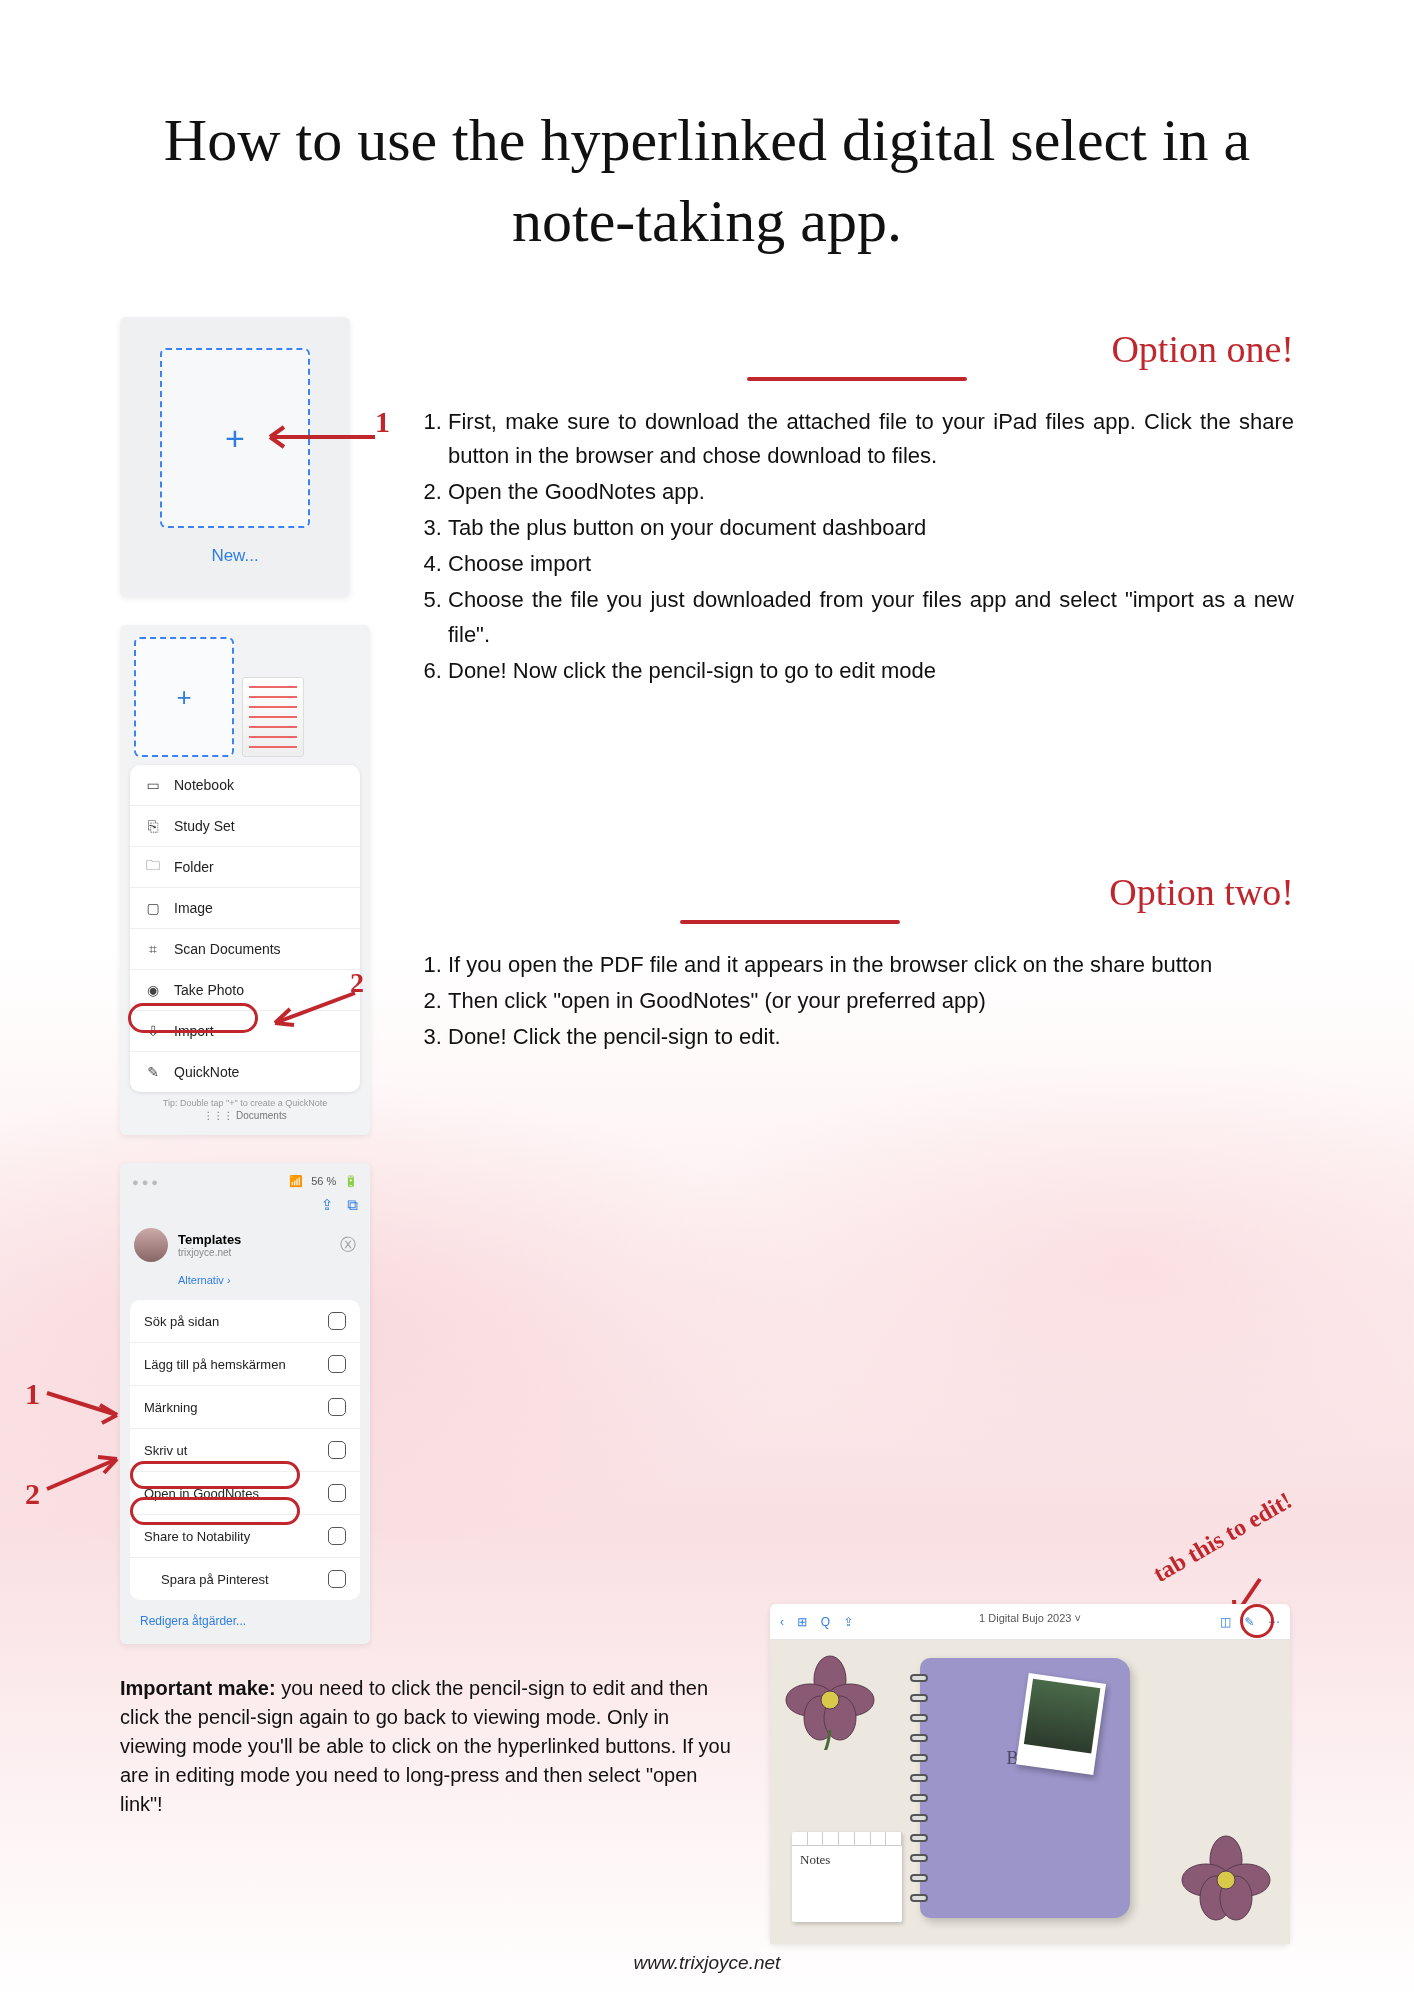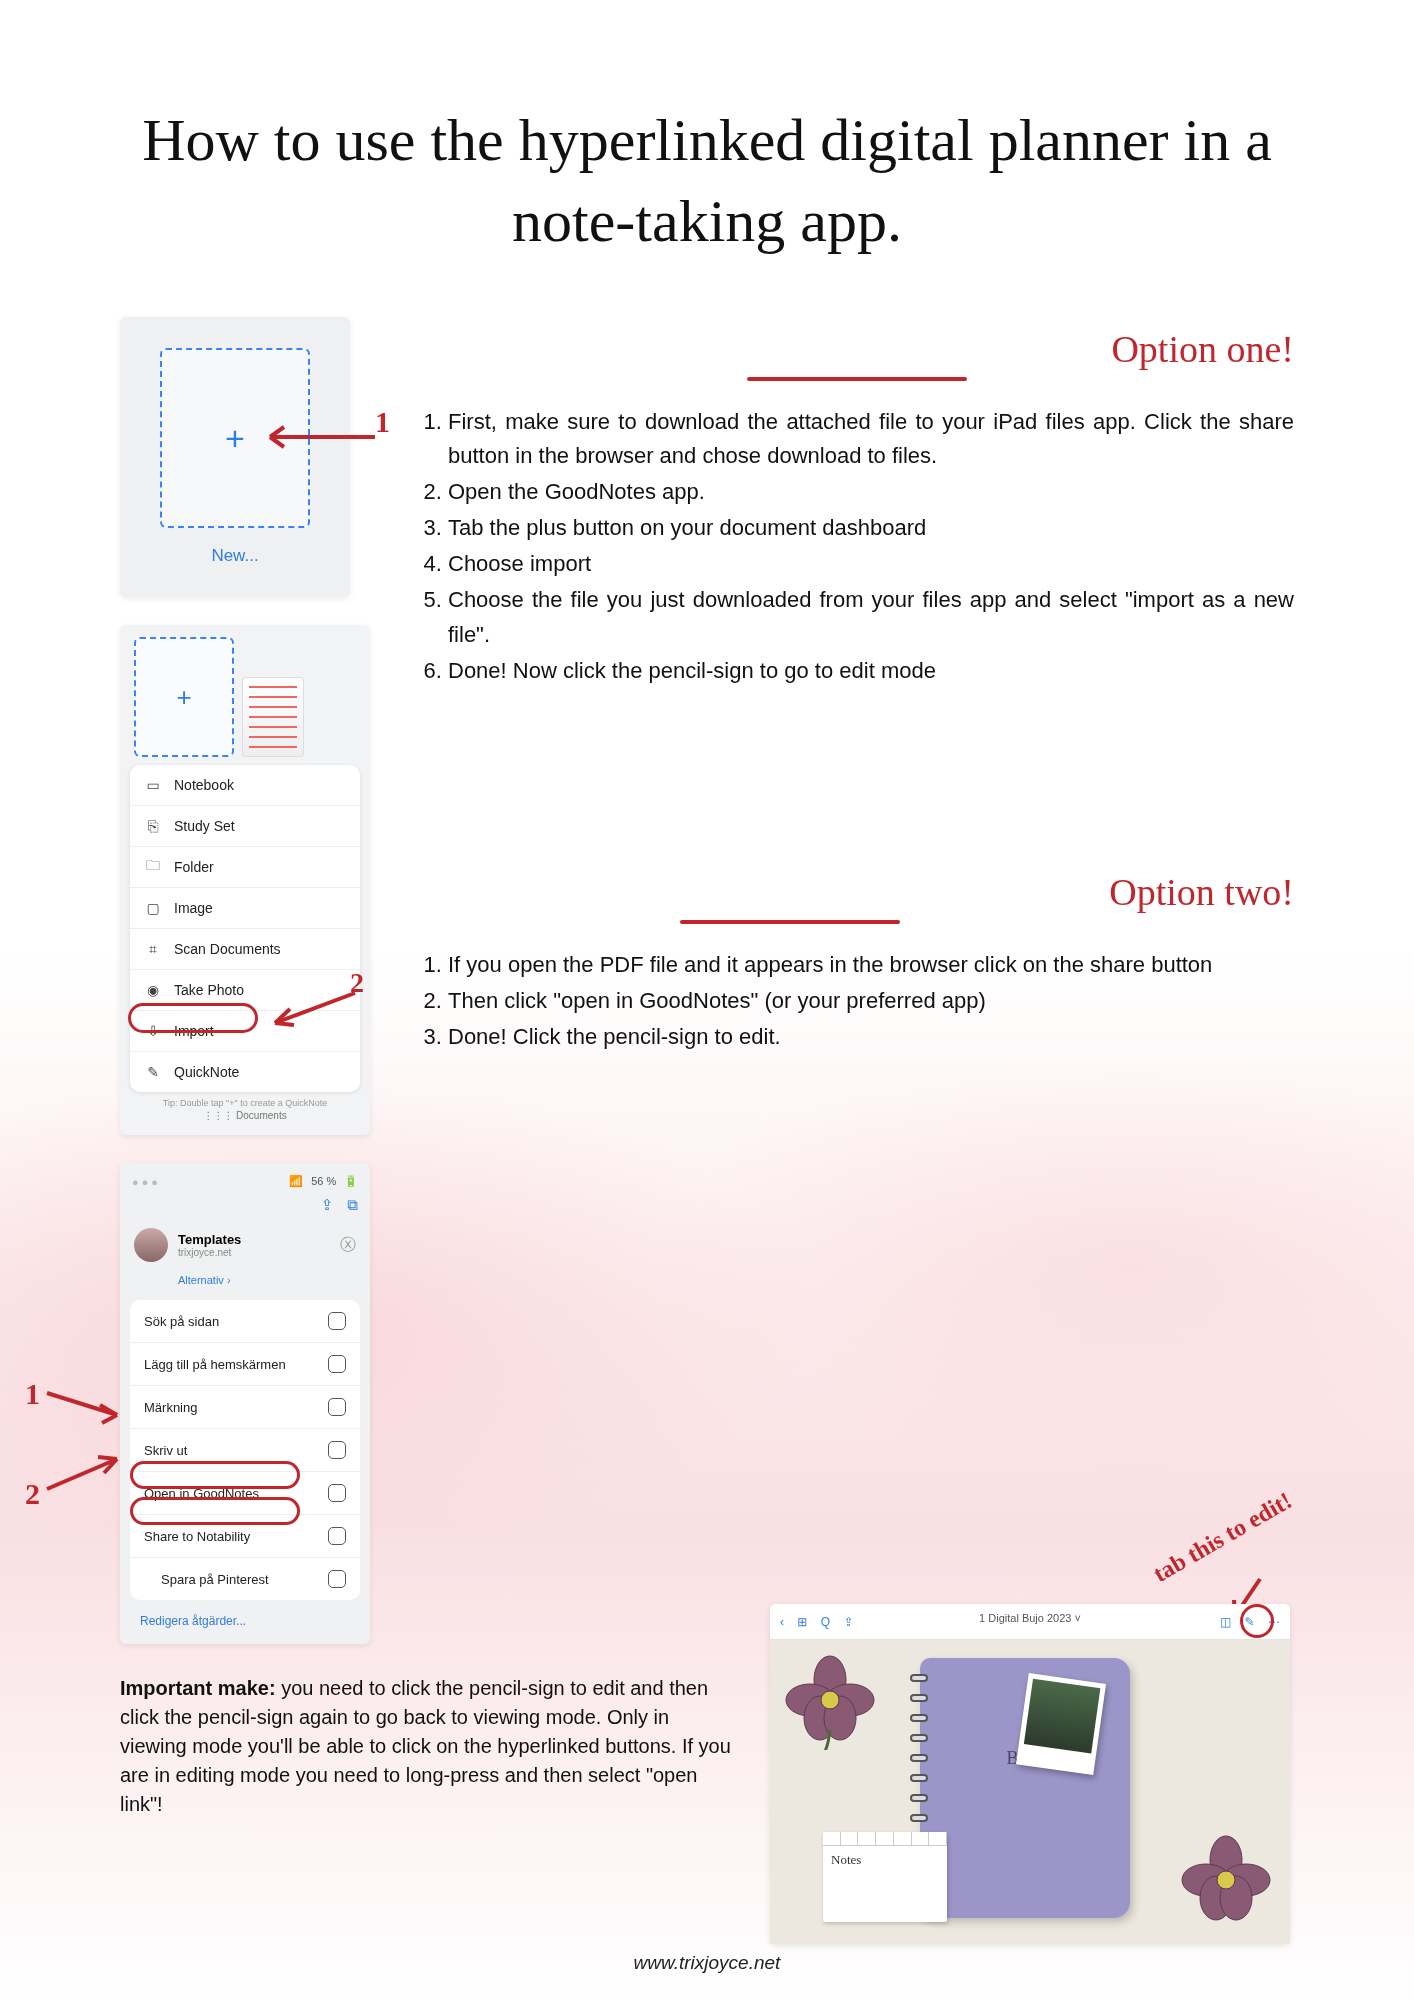--- a/index.html
+++ b/index.html
@@ -203,22 +203,22 @@
     font-family:"Brush Script MT",cursive; color:#4a4668; font-size:18px;
     position:absolute; top:90px; left:0; right:0; text-align:center;
   }
   .polaroid{
     position:absolute; top:20px; right:30px; width:78px; height:92px; background:#fff;
     transform:rotate(8deg); box-shadow:2px 3px 6px rgba(0,0,0,0.3);
     padding:5px;
   }
   .polaroid-inner{ width:100%; height:66px; background:linear-gradient(#4a6a4a,#2c3a2c);}
   .sticky{
-    position:absolute; left:22px; bottom:22px; width:124px; height:90px;
-    background:#fff; border-radius:2px; box-shadow:1px 2px 4px rgba(0,0,0,0.2);margin-left:31px;
+    position:absolute; left:22px; bottom:22px; width:110px; height:90px;
+    background:#fff; border-radius:2px; box-shadow:1px 2px 4px rgba(0,0,0,0.2);
   }
   .sticky-top{ height:14px; border-bottom:1px solid #ccc; display:flex;}
   .sticky-top span{flex:1; border-right:1px solid #ccc;}
   .sticky-label{ font-family:"Comic Sans MS",cursive; font-size:13px; padding:6px 8px; color:#333;}
   .edit-circle{
     position:absolute; width:34px; height:34px; border:3px solid #c0272d; border-radius:50%;
     top:0px; right:16px;
   }
 
   .footer{
@@ -226,21 +226,21 @@
     text-align:center; font-style:italic; font-size:19px; color:#222;
   }
 </style>
 </head>
 <body>
 
 <div class="bg-wash"></div>
 
 <div class="page">
 
-  <h1 class="title">How to use the hyperlinked digital planner in a note-taking app.</h1>
+  <h1 class="title">How to use the hyperlinked digital select in a note-taking app.</h1>
 
   <div class="row">
 
     <div class="left-col" style="position:relative;">
 
       <div class="shot shot-new">
         <div class="dashed-box">
           <span class="plus-big">+</span>
         </div>
         <div class="new-label">New...</div>

